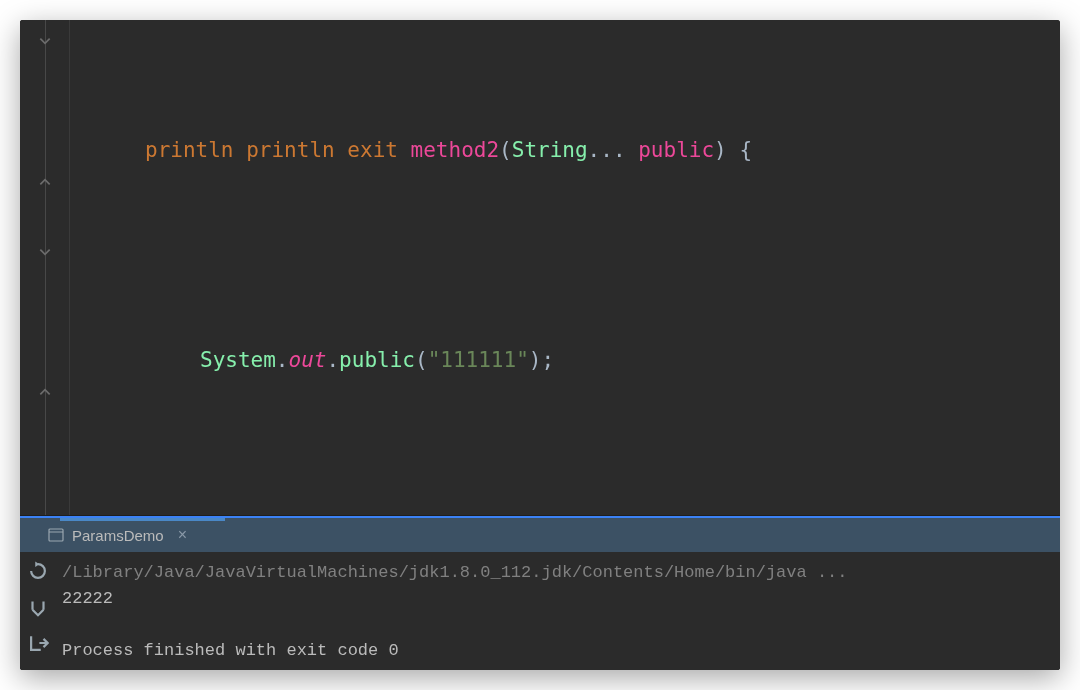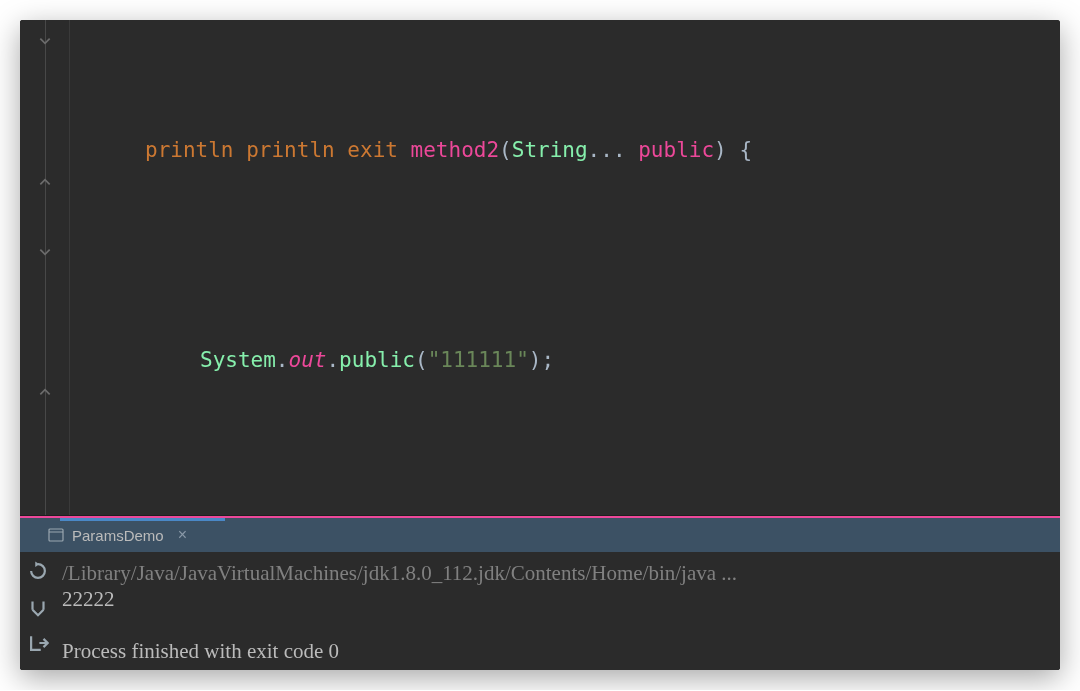--- a/index.html
+++ b/index.html
@@ -77,21 +77,21 @@
       background: #2b2b2b;
       border-top: 1px solid #1f1f1f;
       display: flex;
       flex-direction: column;
     }
     .run-tabbar {
       height: 36px;
       background: #3c5164;
       display: flex;
       align-items: center;
-      border-top: 2px solid #ec4899;
+      border-top: 2px solid #3b82f6;
       padding-left: 20px;
       font-family: -apple-system, "Segoe UI", sans-serif;
       font-size: 15px;
     }
     .run-tab-indicator {
       position: absolute;
       height: 3px;
       background: #4a88c7;
       width: 165px;
       left: 20px;
@@ -130,24 +130,24 @@
     }
     .run-side-btn {
       width: 22px; height: 22px;
       display:flex; align-items:center; justify-content:center;
       color: #9aa7b0;
     }
     .console {
       flex: 1;
       padding: 8px 0 6px 6px;
       color: #bbbbbb;
-      font-size: 21px;
+      font-size: 17px;
       line-height: 26px;
       white-space: pre;
-      font-family: Liberation Serif, serif;
+      font-family: Liberation Mono, monospace;
     }
     .console .cmd { color: #808080; }
   </style>
 </head>
 <body>
 
 <div class="ide-window">
 
   <div class="editor-area">
     <div class="gutter">

